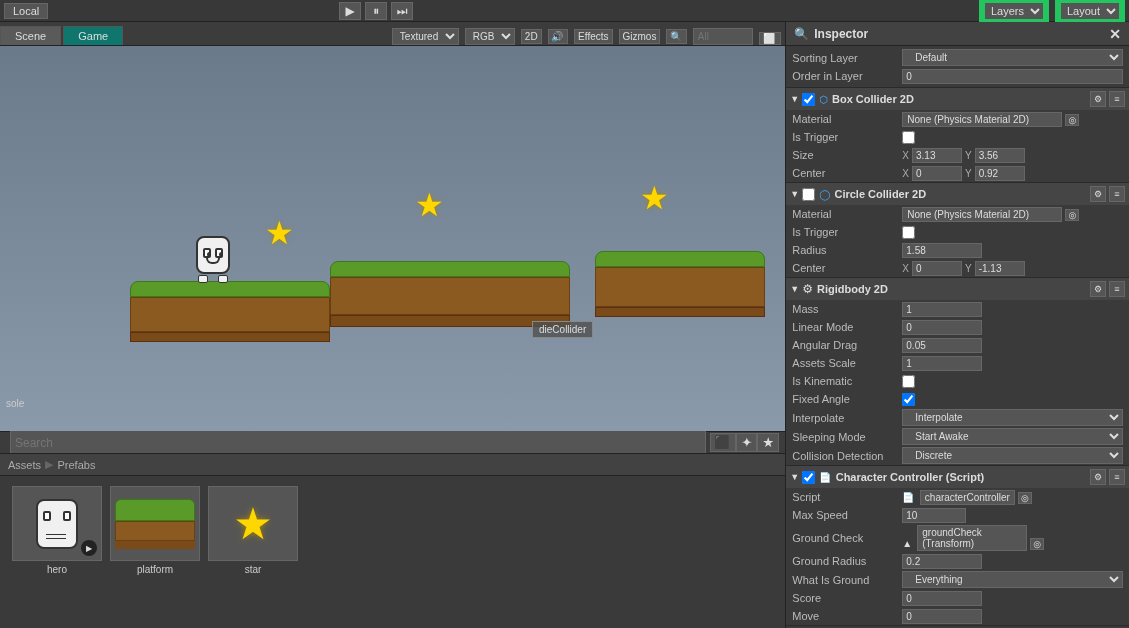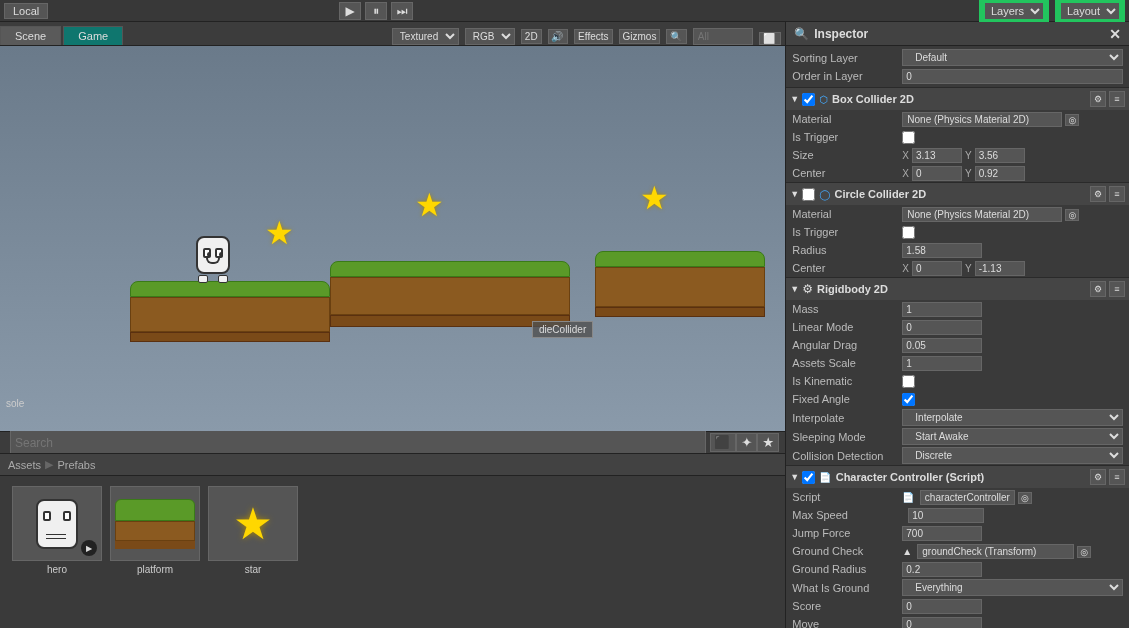--- a/index.html
+++ b/index.html
@@ -411,31 +411,27 @@
       <div class="insp-row">
         <span class="insp-label">Script</span>
         <div class="insp-value">
           <span style="font-size:10px; margin-right:2px;">📄</span>
           <span class="val-box">characterController</span>
           <button style="background:#555; border:1px solid #666; color:#ddd; font-size:9px; padding:0 2px;">◎</button>
         </div>
       </div>
       <div class="insp-row">
         <span class="insp-label">Max Speed</span>
-        <input class="insp-input" type="text" style="width: 76px; margin-left: 6px;" value="10">
-      </div>
-      <div class="insp-row">
-        <span class="insp-label">Jump Force</span>
-        <input class="insp-input" type="text" style="width: 80px;" value="700">
+        <input class="insp-input" type="text" style="width: 64px;" value="10">
       </div>
       <div class="insp-row">
         <span class="insp-label">Ground Check</span>
         <div class="insp-value">
           <span style="font-size:10px; margin-right:2px;">▲</span>
-          <span class="val-box" style="width:157px; display:inline-block;">groundCheck (Transform)</span>
+          <span class="val-box" style="width:110px; display:inline-block;">groundCheck (Transform)</span>
           <button style="background:#555; border:1px solid #666; color:#ddd; font-size:9px; padding:0 2px;">◎</button>
         </div>
       </div>
       <div class="insp-row">
         <span class="insp-label">Ground Radius</span>
         <input class="insp-input" type="text" style="width: 80px;" value="0.2">
       </div>
       <div class="insp-row">
         <span class="insp-label">What Is Ground</span>
         <select class="insp-dropdown"><option>Everything</option></select>

